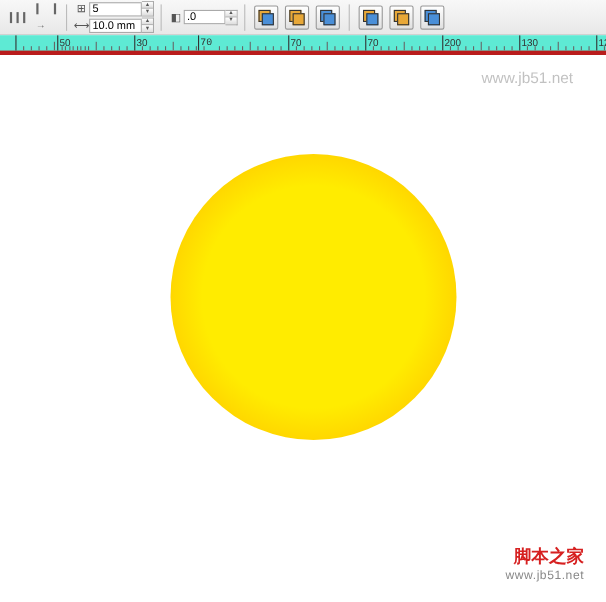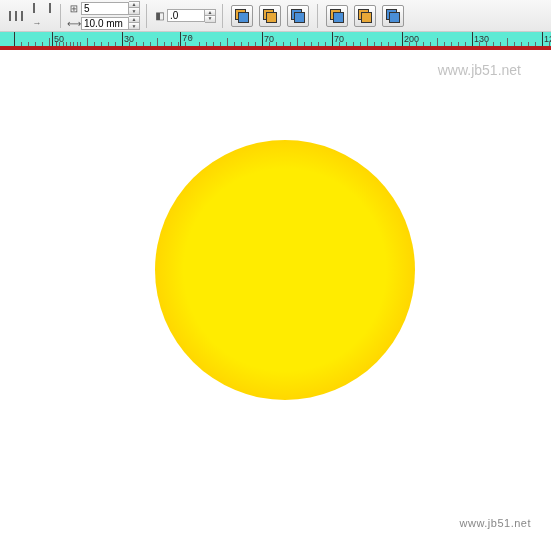--- a/index.html
+++ b/index.html
@@ -385,15 +385,16 @@
       <div class="ruler-major"></div>
       <span class="ruler-num">120</span>
     </div>
     <div class="ruler-minor" style="left: 549px; height: 4px;"></div>
   </div>
 
 <div class="canvas">
   <div class="circle"></div>
   <div class="wm-top">www.jb51.net</div>
   <div class="watermark">
+    <div class="wm-cn">脚本之家</div>
     <div class="wm-url">www.jb51.net</div>
   </div>
 </div>
 
 </body></html>

